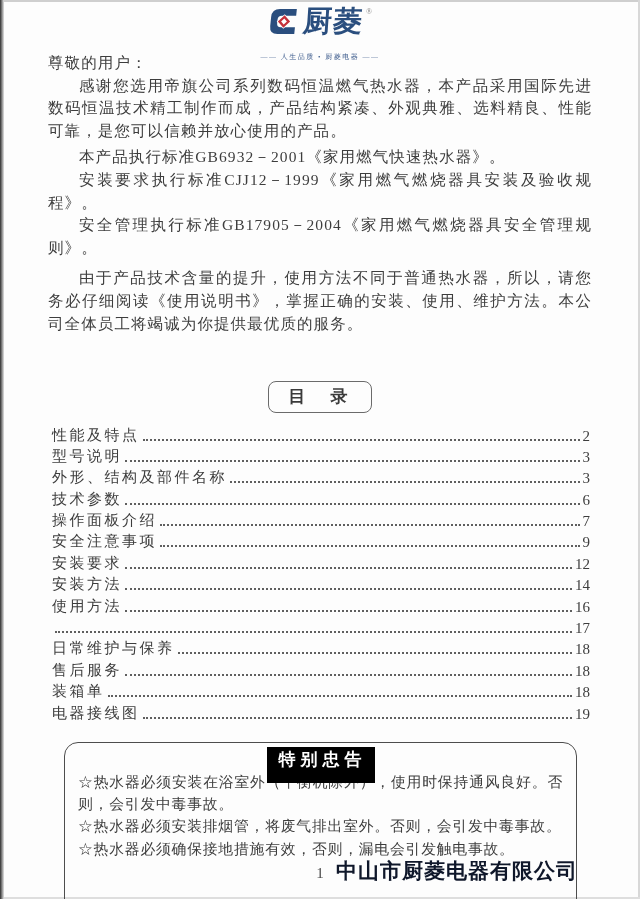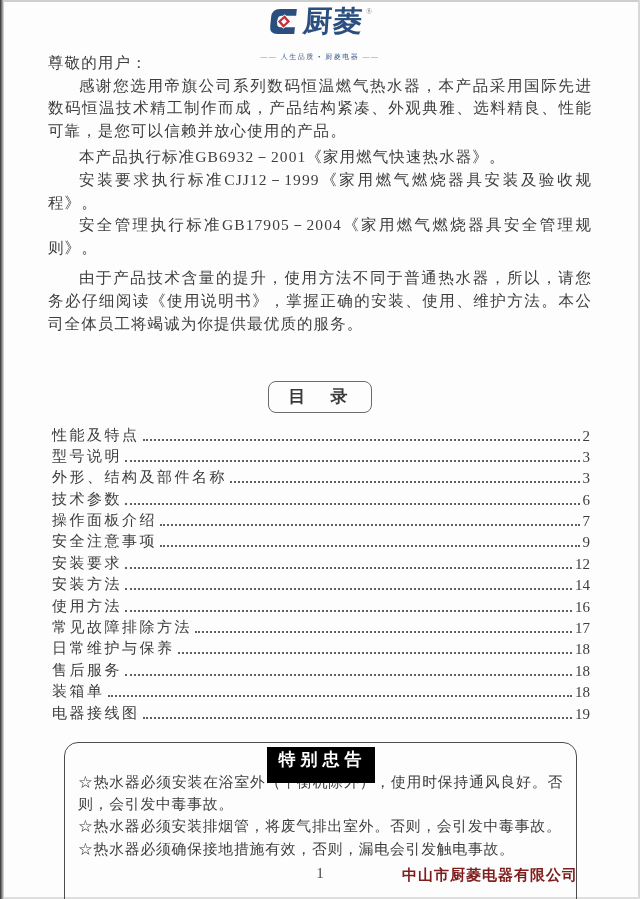--- a/index.html
+++ b/index.html
@@ -63,21 +63,21 @@
   }
   .advice-body { margin-top:8px; font-size:14.8px; line-height:22.4px;
                  letter-spacing:.8px; text-align:justify; }
   .advice-body p.indent { text-indent:2em; }
 
   
   .page-num { position:absolute; left:0; right:0; bottom:17px; text-align:center;
               font-size:15px; color:#4a4a4a; }
   .watermark { position:absolute; right:62px; bottom:14px;
                font-family:"Liberation Sans","DejaVu Sans",sans-serif;
-               font-weight:bold; font-size:15px; color:#7f1d1d;
+               font-weight:bold; font-size:21px; color:#0f172a;
                letter-spacing:1px; white-space:nowrap; }
 </style>
 </head>
 <body>
 
 <div class="page">
   <div class="edge-top"></div>
   <div class="edge-right"></div>
   <div class="edge-bottom"></div>
 
@@ -150,21 +150,20 @@
         <span class="toc-label">安装方法</span>
         <span class="toc-dots"></span>
         <span class="toc-page">14</span>
       </div>
     <div class="toc-row">
         <span class="toc-label">使用方法</span>
         <span class="toc-dots"></span>
         <span class="toc-page">16</span>
       </div>
     <div class="toc-row">
-        <span class="toc-label">常见故障排除方法</span>
         <span class="toc-dots"></span>
         <span class="toc-page">17</span>
       </div>
     <div class="toc-row">
         <span class="toc-label">日常维护与保养</span>
         <span class="toc-dots"></span>
         <span class="toc-page">18</span>
       </div>
     <div class="toc-row">
         <span class="toc-label">售后服务</span>

